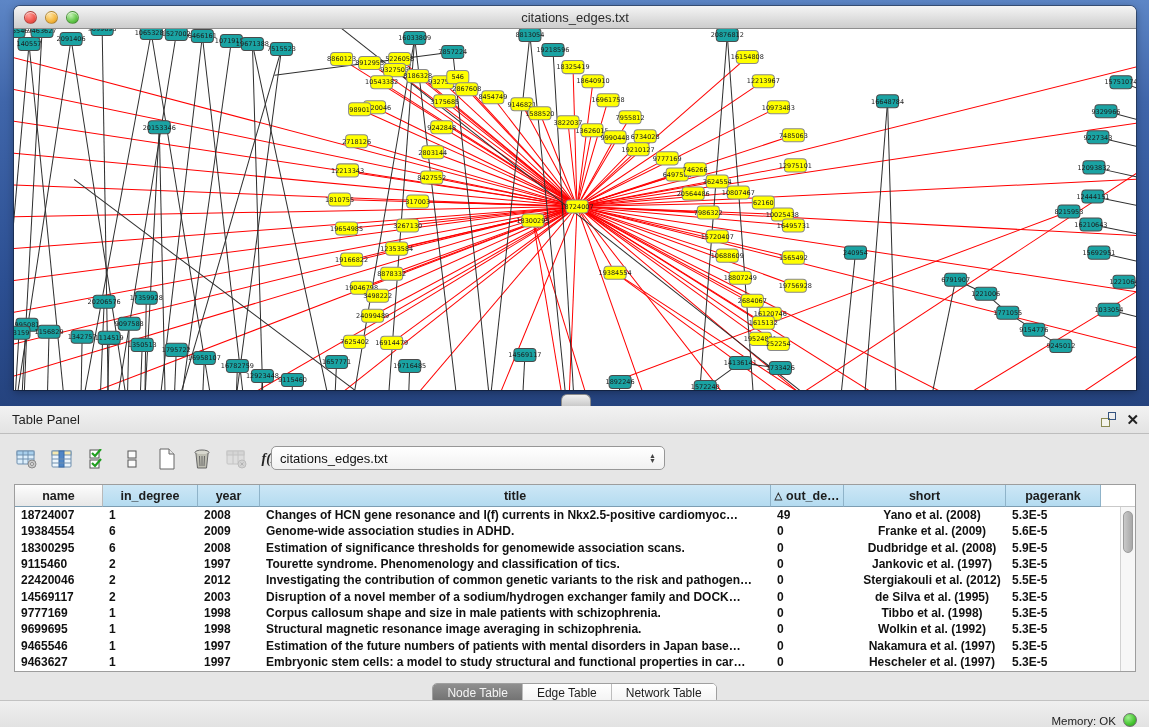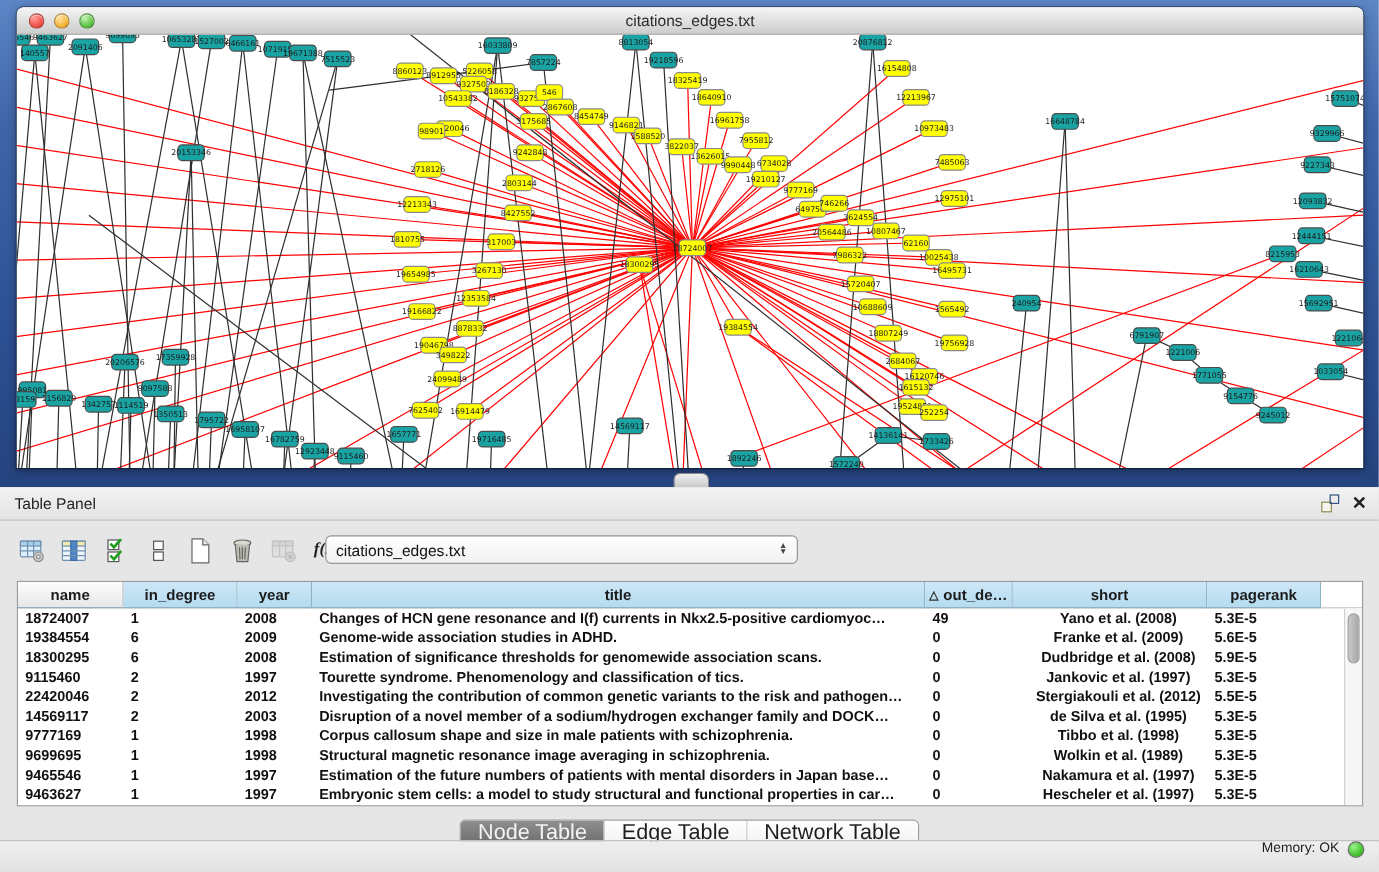--- a/index.html
+++ b/index.html
@@ -67,29 +67,29 @@
   .tbody .td.center { text-align:center; padding-left:0; }
   .vscroll { position:absolute; right:0; top:22px; bottom:0; width:15px;
     background:#f7f7f7; border-left:1px solid #d2d2d2; }
   .vthumb { position:absolute; left:2px; top:4px; width:10px; height:42px; border-radius:5px;
     background:linear-gradient(90deg,#c9c9c9,#a8a8a8); border:1px solid #9b9b9b; }
 
   .tabsrow { position:absolute; left:0; top:246px; width:1149px; height:26px;
     display:flex; align-items:center; justify-content:center; }
   .seg { display:flex; border:1px solid #9f9f9f; border-radius:5px; overflow:hidden;
     background:#fff; height:21px; box-shadow:0 1px 0 rgba(255,255,255,.8); }
-  .seg .tab { font-size:18px; color:#1d1d1d; padding:0 14px; display:flex; align-items:center;
+  .seg .tab { font-size:12px; color:#1d1d1d; padding:0 14px; display:flex; align-items:center;
     border-right:1px solid #bdbdbd; background:linear-gradient(#ffffff,#f2f2f2); }
   .seg .tab:last-child { border-right:none; }
   .seg .tab.sel { background:linear-gradient(#8f8f8f,#6e6e6e); color:#f4f4f4; }
 
   
   .statusbar { position:absolute; left:0; top:700px; width:1149px; height:27px;
     background:linear-gradient(#efefef,#e2e2e2); border-top:1px solid #c2c2c2;
-    display:flex; align-items:flex-start; justify-content:flex-end; gap:7px; padding-right:12px; }
+    display:flex; align-items:flex-end; justify-content:flex-end; gap:7px; padding-right:12px; }
   .mem-label { font-size:11.5px; color:#222; }
   .mem-dot { width:14px; height:14px; border-radius:50%;
     background:radial-gradient(circle at 35% 30%, #9ef08e, #46c531 60%, #2f9420);
     border:1px solid #6f6f6f; }
 
   
   text.nlabel { font-family:"DejaVu Sans", sans-serif; font-size:6.5px; fill:#1c1c1c; }
 </style>
 </head>
 <body>
@@ -954,21 +954,21 @@
             <div class="td" style="width: 73px;">0</div>
             <div class="td center" style="width: 162px; padding-left: 14px;">Tibbo et al. (1998)</div>
             <div class="td" style="width: 95px;">5.3E-5</div>
           </div>
           <div class="tr">
             <div class="td" style="width: 88px;">9699695</div>
             <div class="td" style="width: 95px;">1</div>
             <div class="td" style="width: 62px;">1998</div>
             <div class="td" style="width: 511px;">Structural magnetic resonance image averaging in schizophrenia.</div>
             <div class="td" style="width: 73px;">0</div>
-            <div class="td center" style="width: 162px; padding-left: 14px;">Wolkin et al. (1989)</div>
+            <div class="td center" style="width: 162px; padding-left: 14px;">Wolkin et al. (1992)</div>
             <div class="td" style="width: 95px;">5.3E-5</div>
           </div>
           <div class="tr">
             <div class="td" style="width: 88px;">9465546</div>
             <div class="td" style="width: 95px;">1</div>
             <div class="td" style="width: 62px;">1997</div>
             <div class="td" style="width: 511px;">Estimation of the future numbers of patients with mental disorders in Japan base…</div>
             <div class="td" style="width: 73px;">0</div>
             <div class="td center" style="width: 162px; padding-left: 14px;">Nakamura et al. (1997)</div>
             <div class="td" style="width: 95px;">5.3E-5</div>

